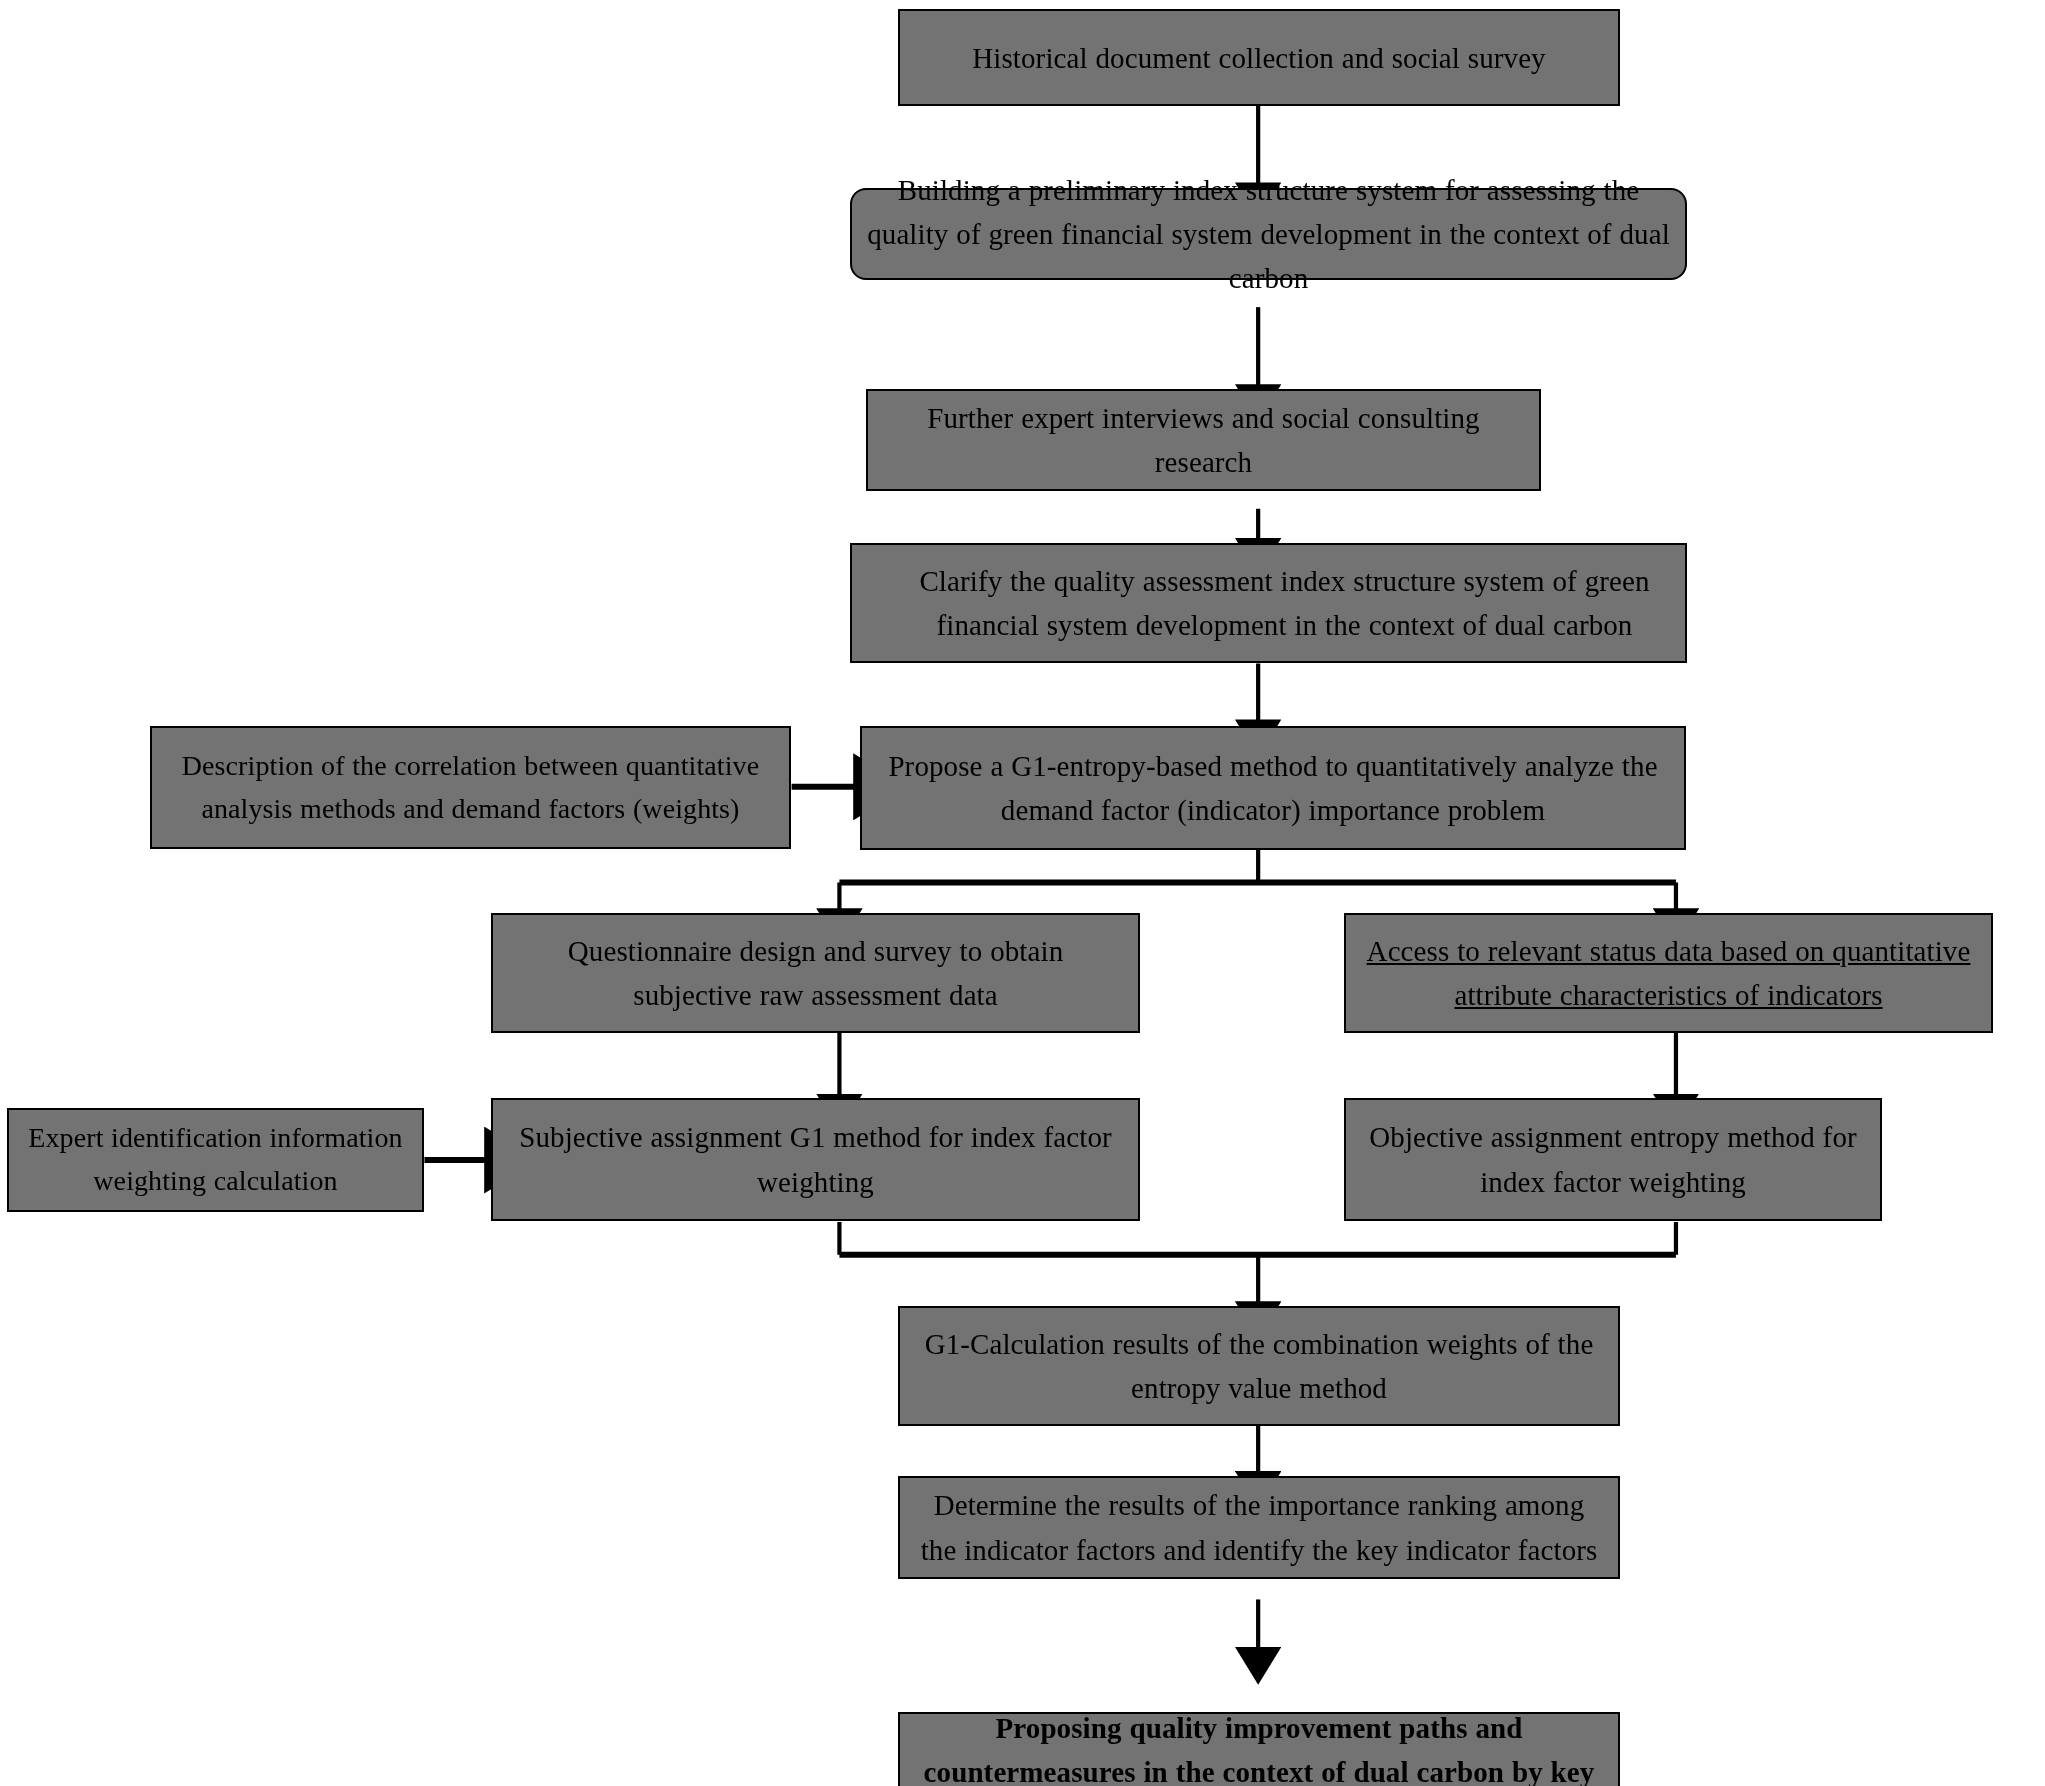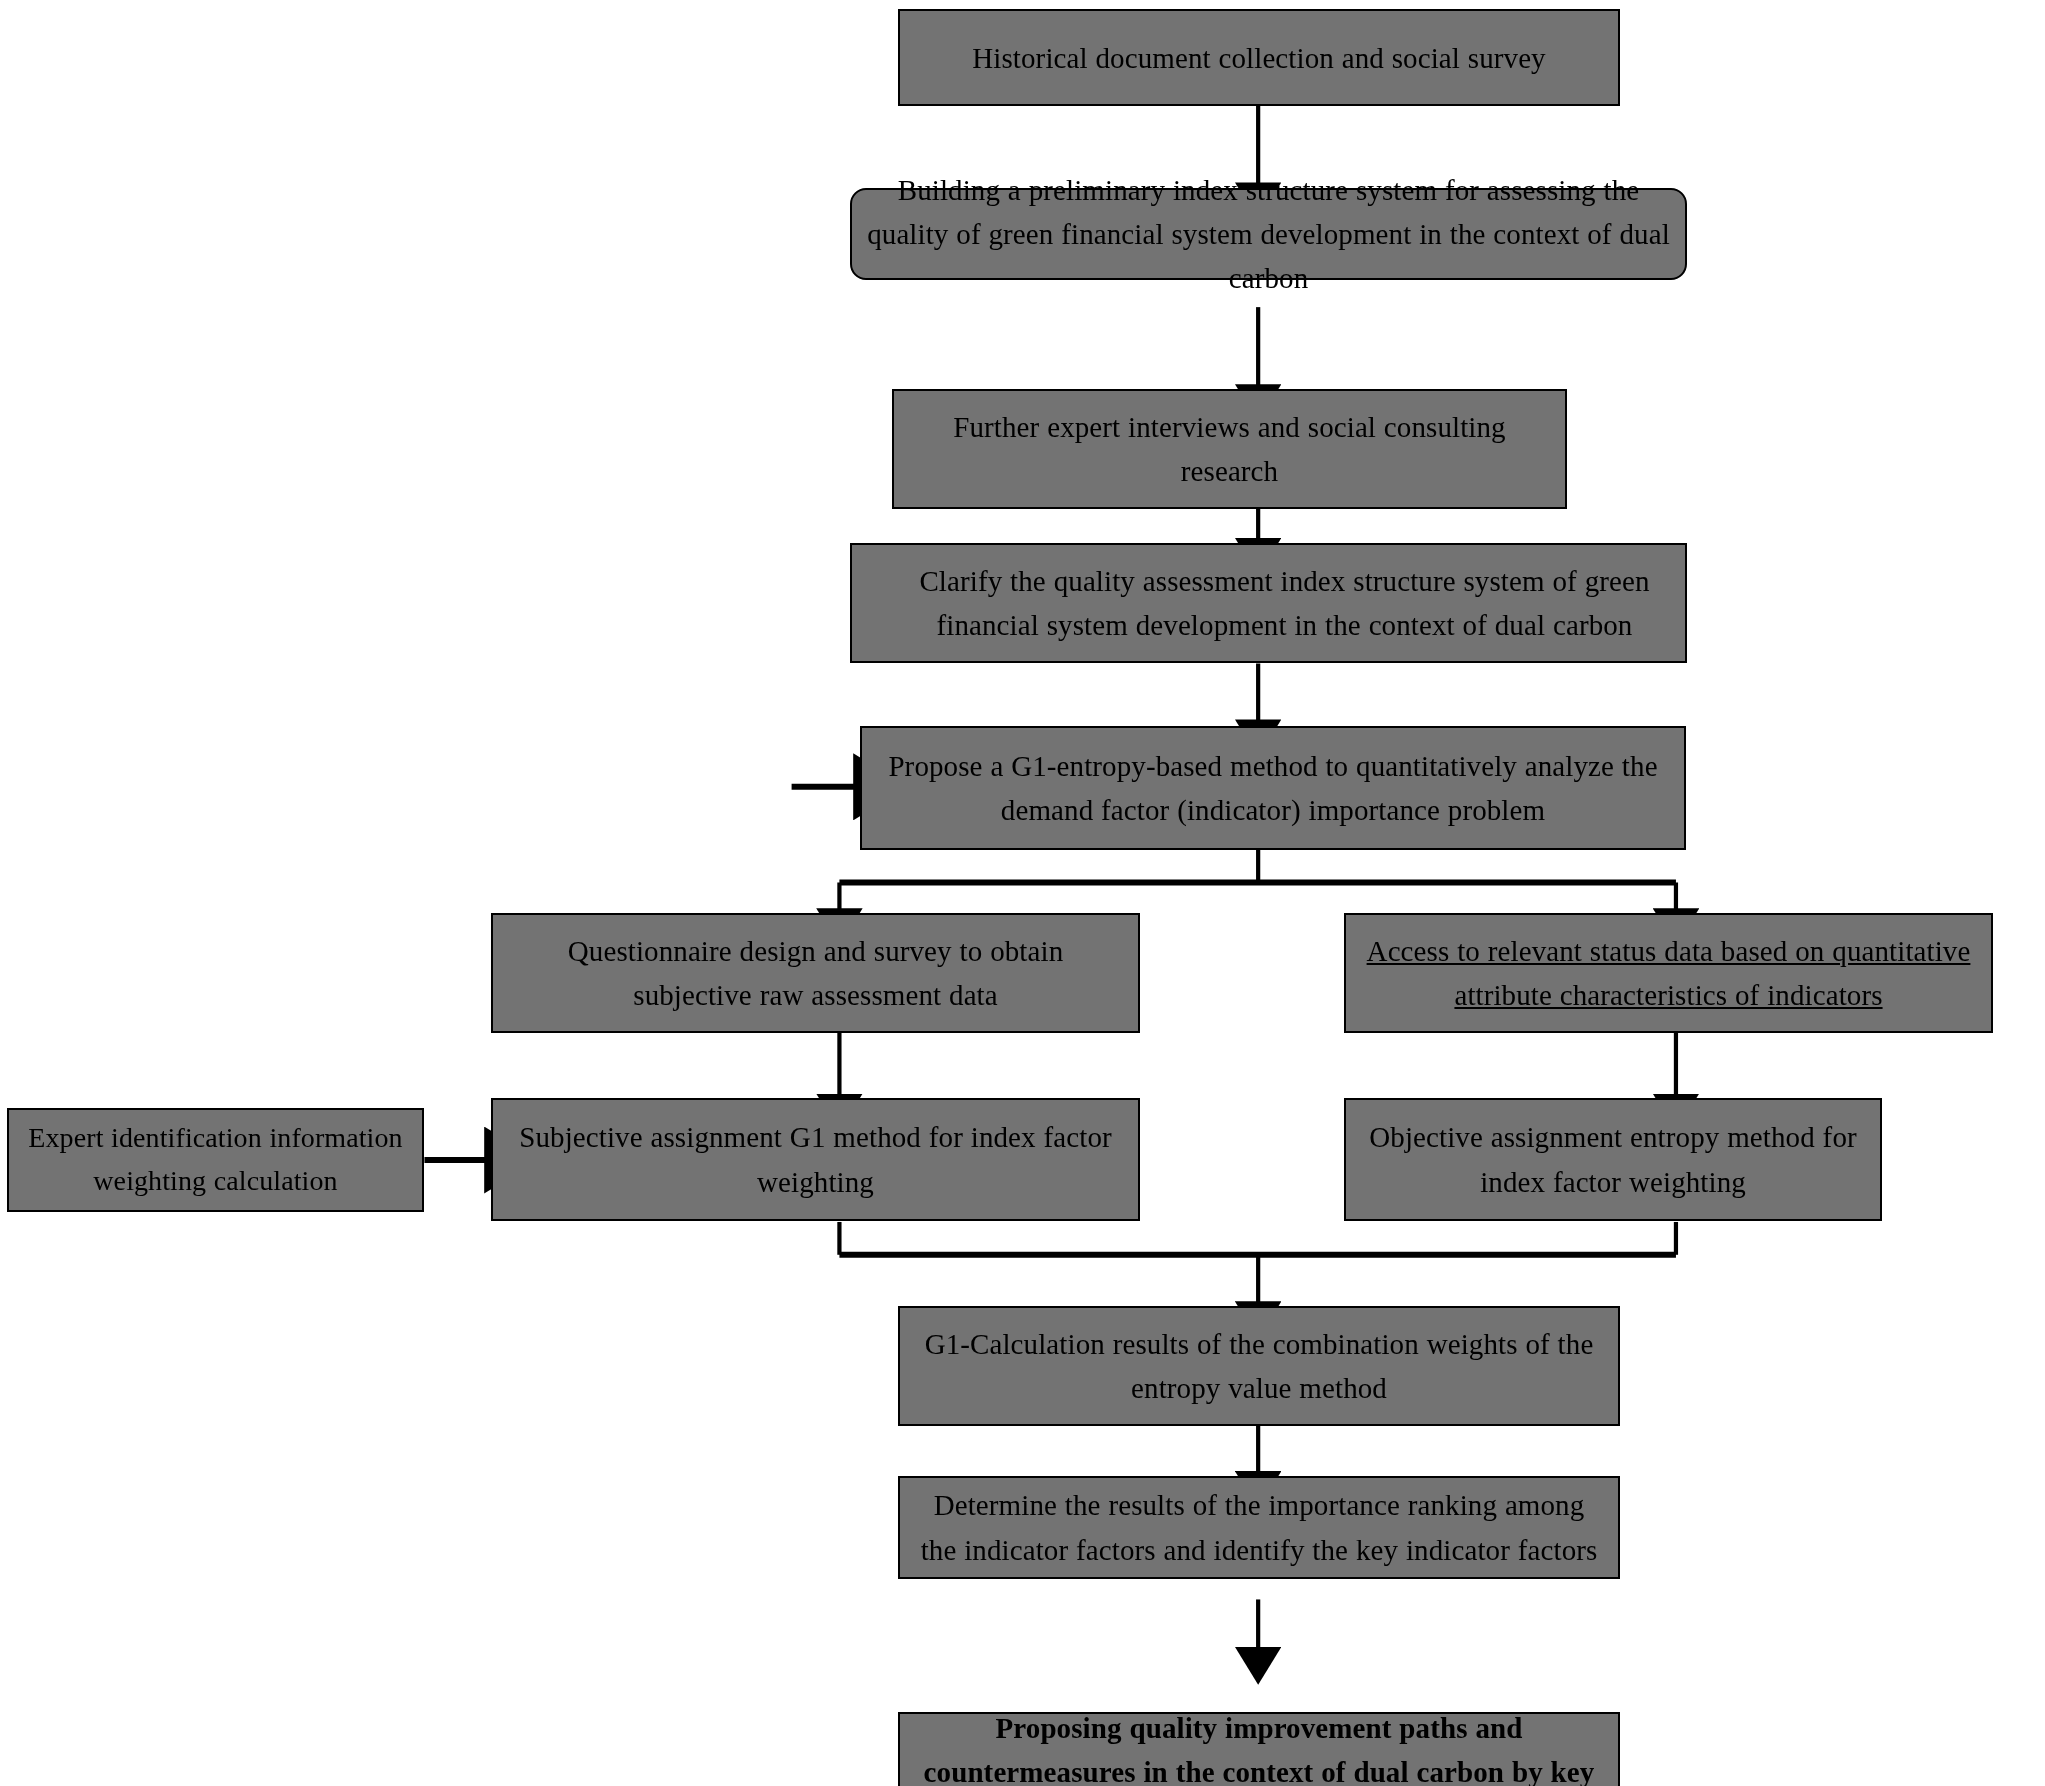--- a/index.html
+++ b/index.html
@@ -90,28 +90,31 @@
   </svg>
 
   <div class="node" style="left:898px; top:9.4px; width:722px; height:97px;">
     <span class="label">Historical document collection and social survey</span>
   </div>
 
   <div class="node" style="left:850px; top:188px; width:837px; height:92px;border-radius:16px;">
     <span class="label">Building a preliminary index structure system for assessing the quality of green financial system development in the context of dual carbon</span>
   </div>
 
-  <div class="node" style="left:892px; top:389px; width:675px; height:120px;">
+  <div class="node" style="left:866px; top:389px; width:675px; height:102px;">
     <span class="label">Further expert interviews and social consulting research</span>
   </div>
 
   <div class="node" style="left:850px; top:543px; width:837px; height:120px;padding-left:32px;">
     <span class="label">Clarify the quality assessment index structure system of green financial system development in the context of dual carbon</span>
   </div>
 
+  <div class="node narrow" style="left:150px; top:726px; width:641px; height:123px;">
+    <span class="label">Description of the correlation between quantitative analysis methods and demand factors (weights)</span>
+  </div>
 
   <div class="node" style="left:860px; top:726px; width:826px; height:124px;">
     <span class="label">Propose a G1-entropy-based method to quantitatively analyze the demand factor (indicator) importance problem</span>
   </div>
 
   <div class="node" style="left:491px; top:913px; width:649px; height:120px;">
     <span class="label">Questionnaire design and survey to obtain subjective raw assessment data</span>
   </div>
 
   <div class="node" style="left:1344px; top:913px; width:649px; height:120px;text-decoration:underline;">

